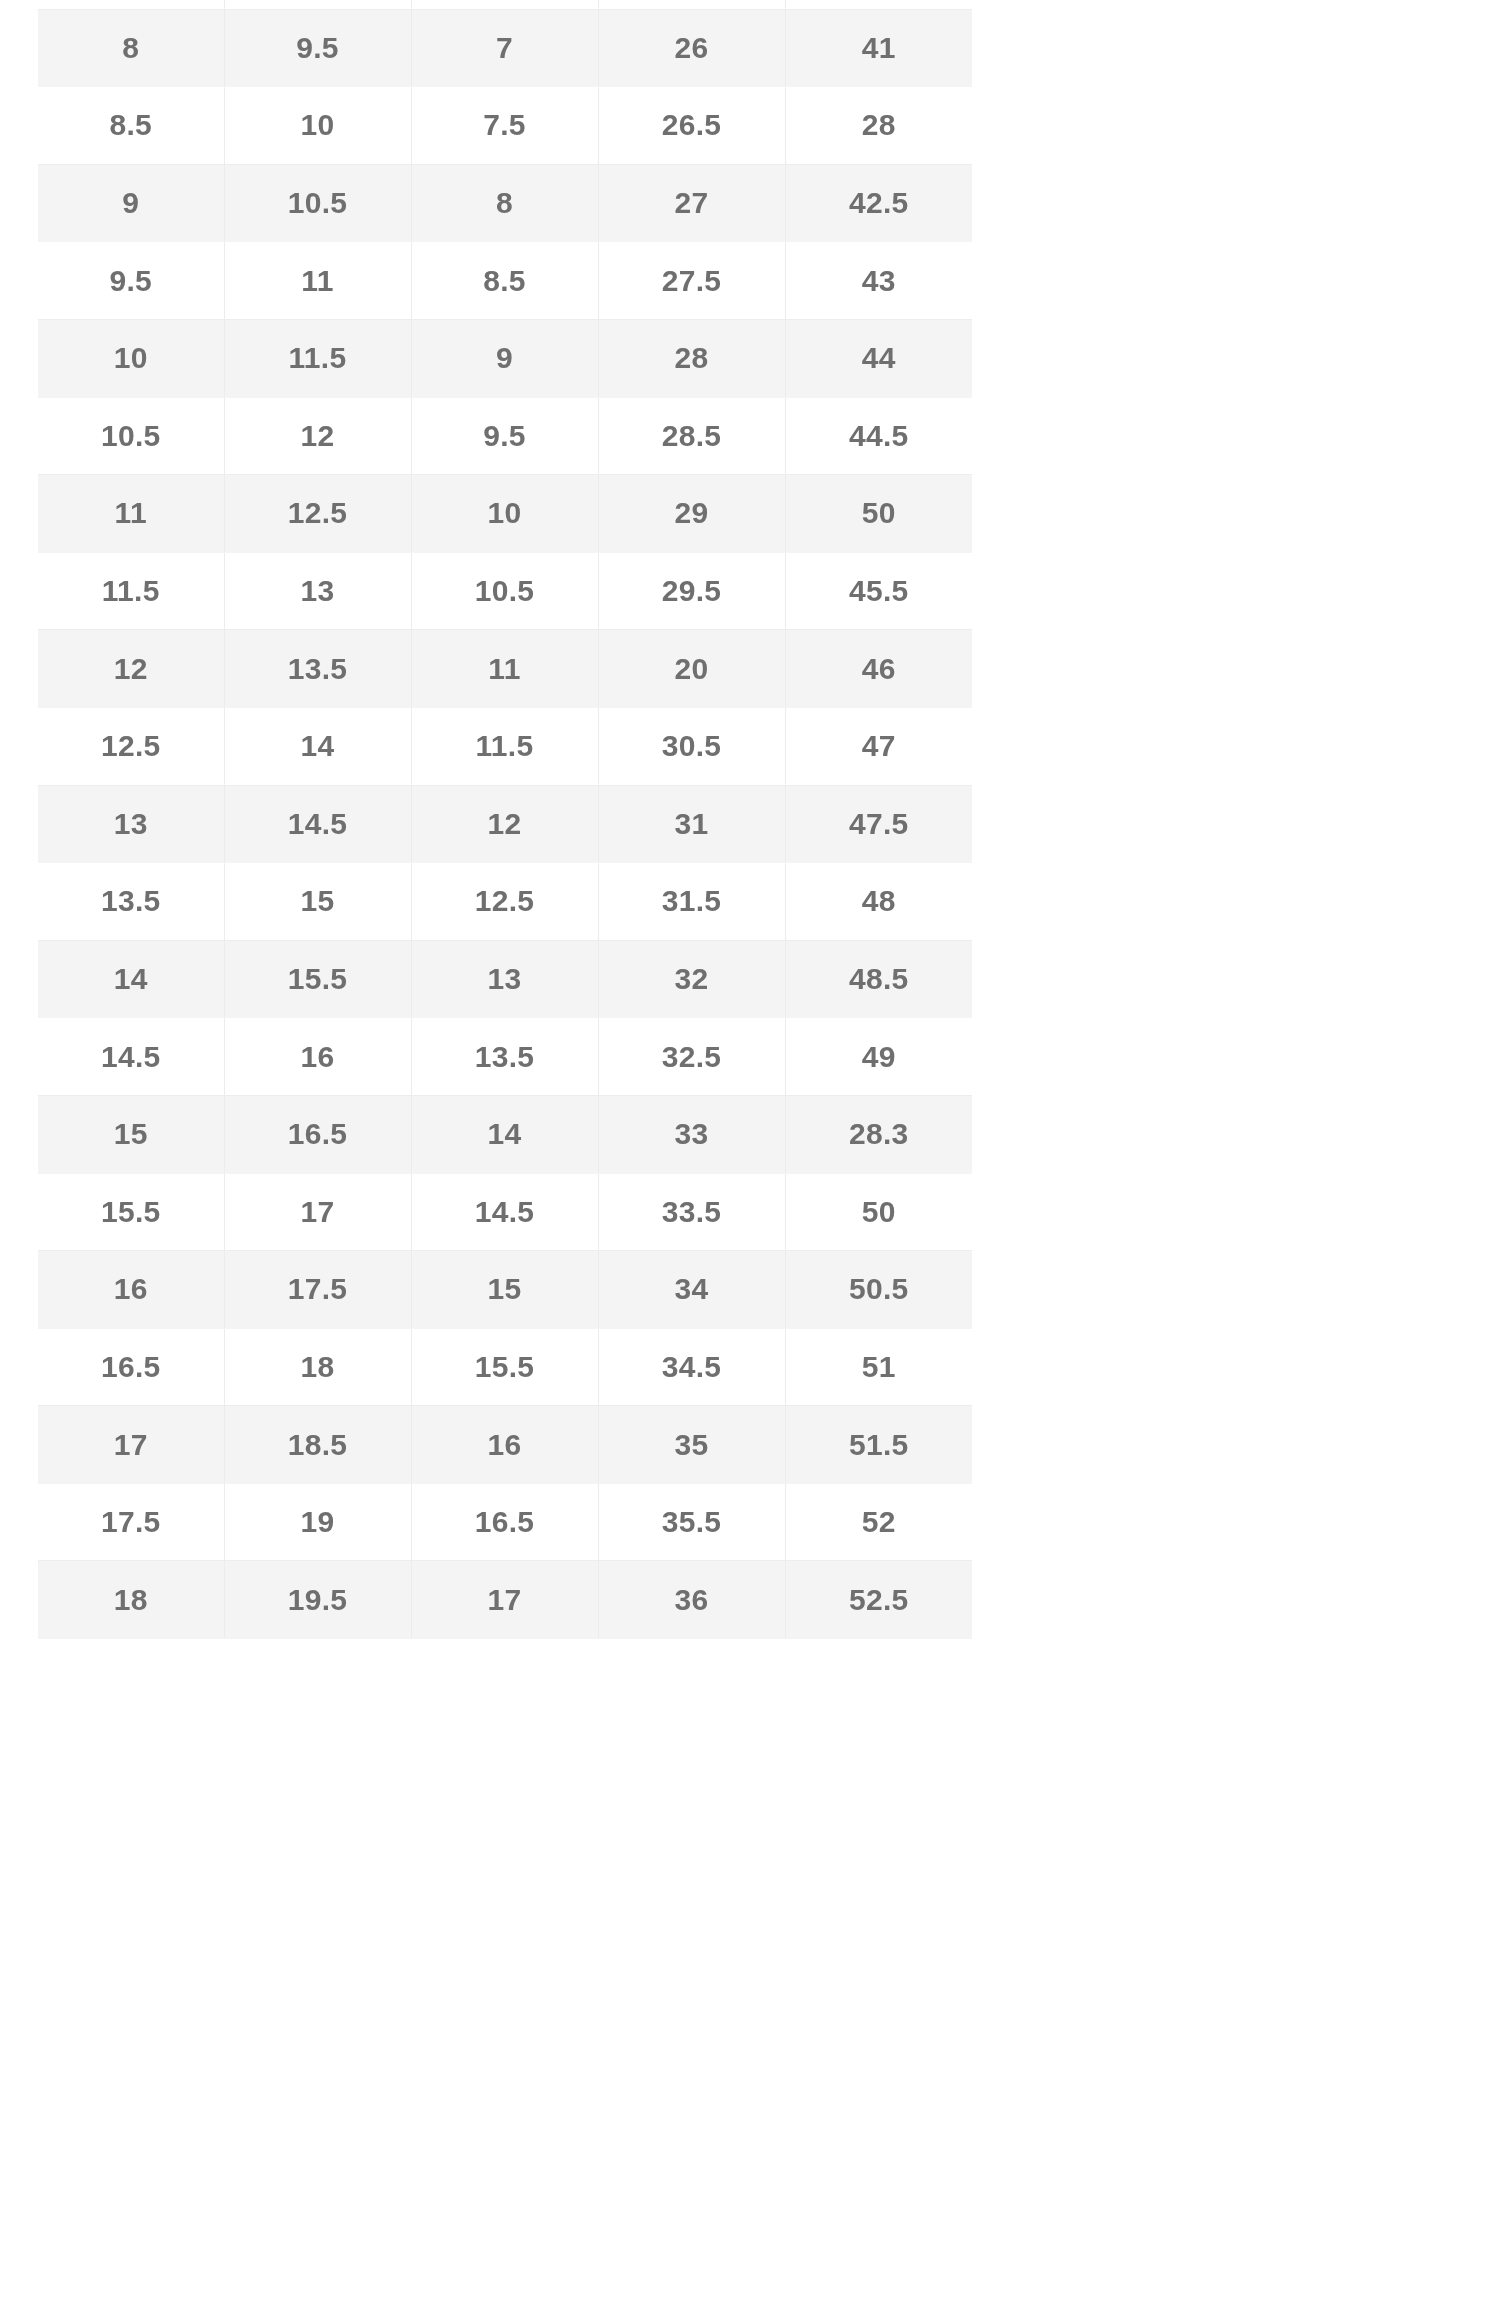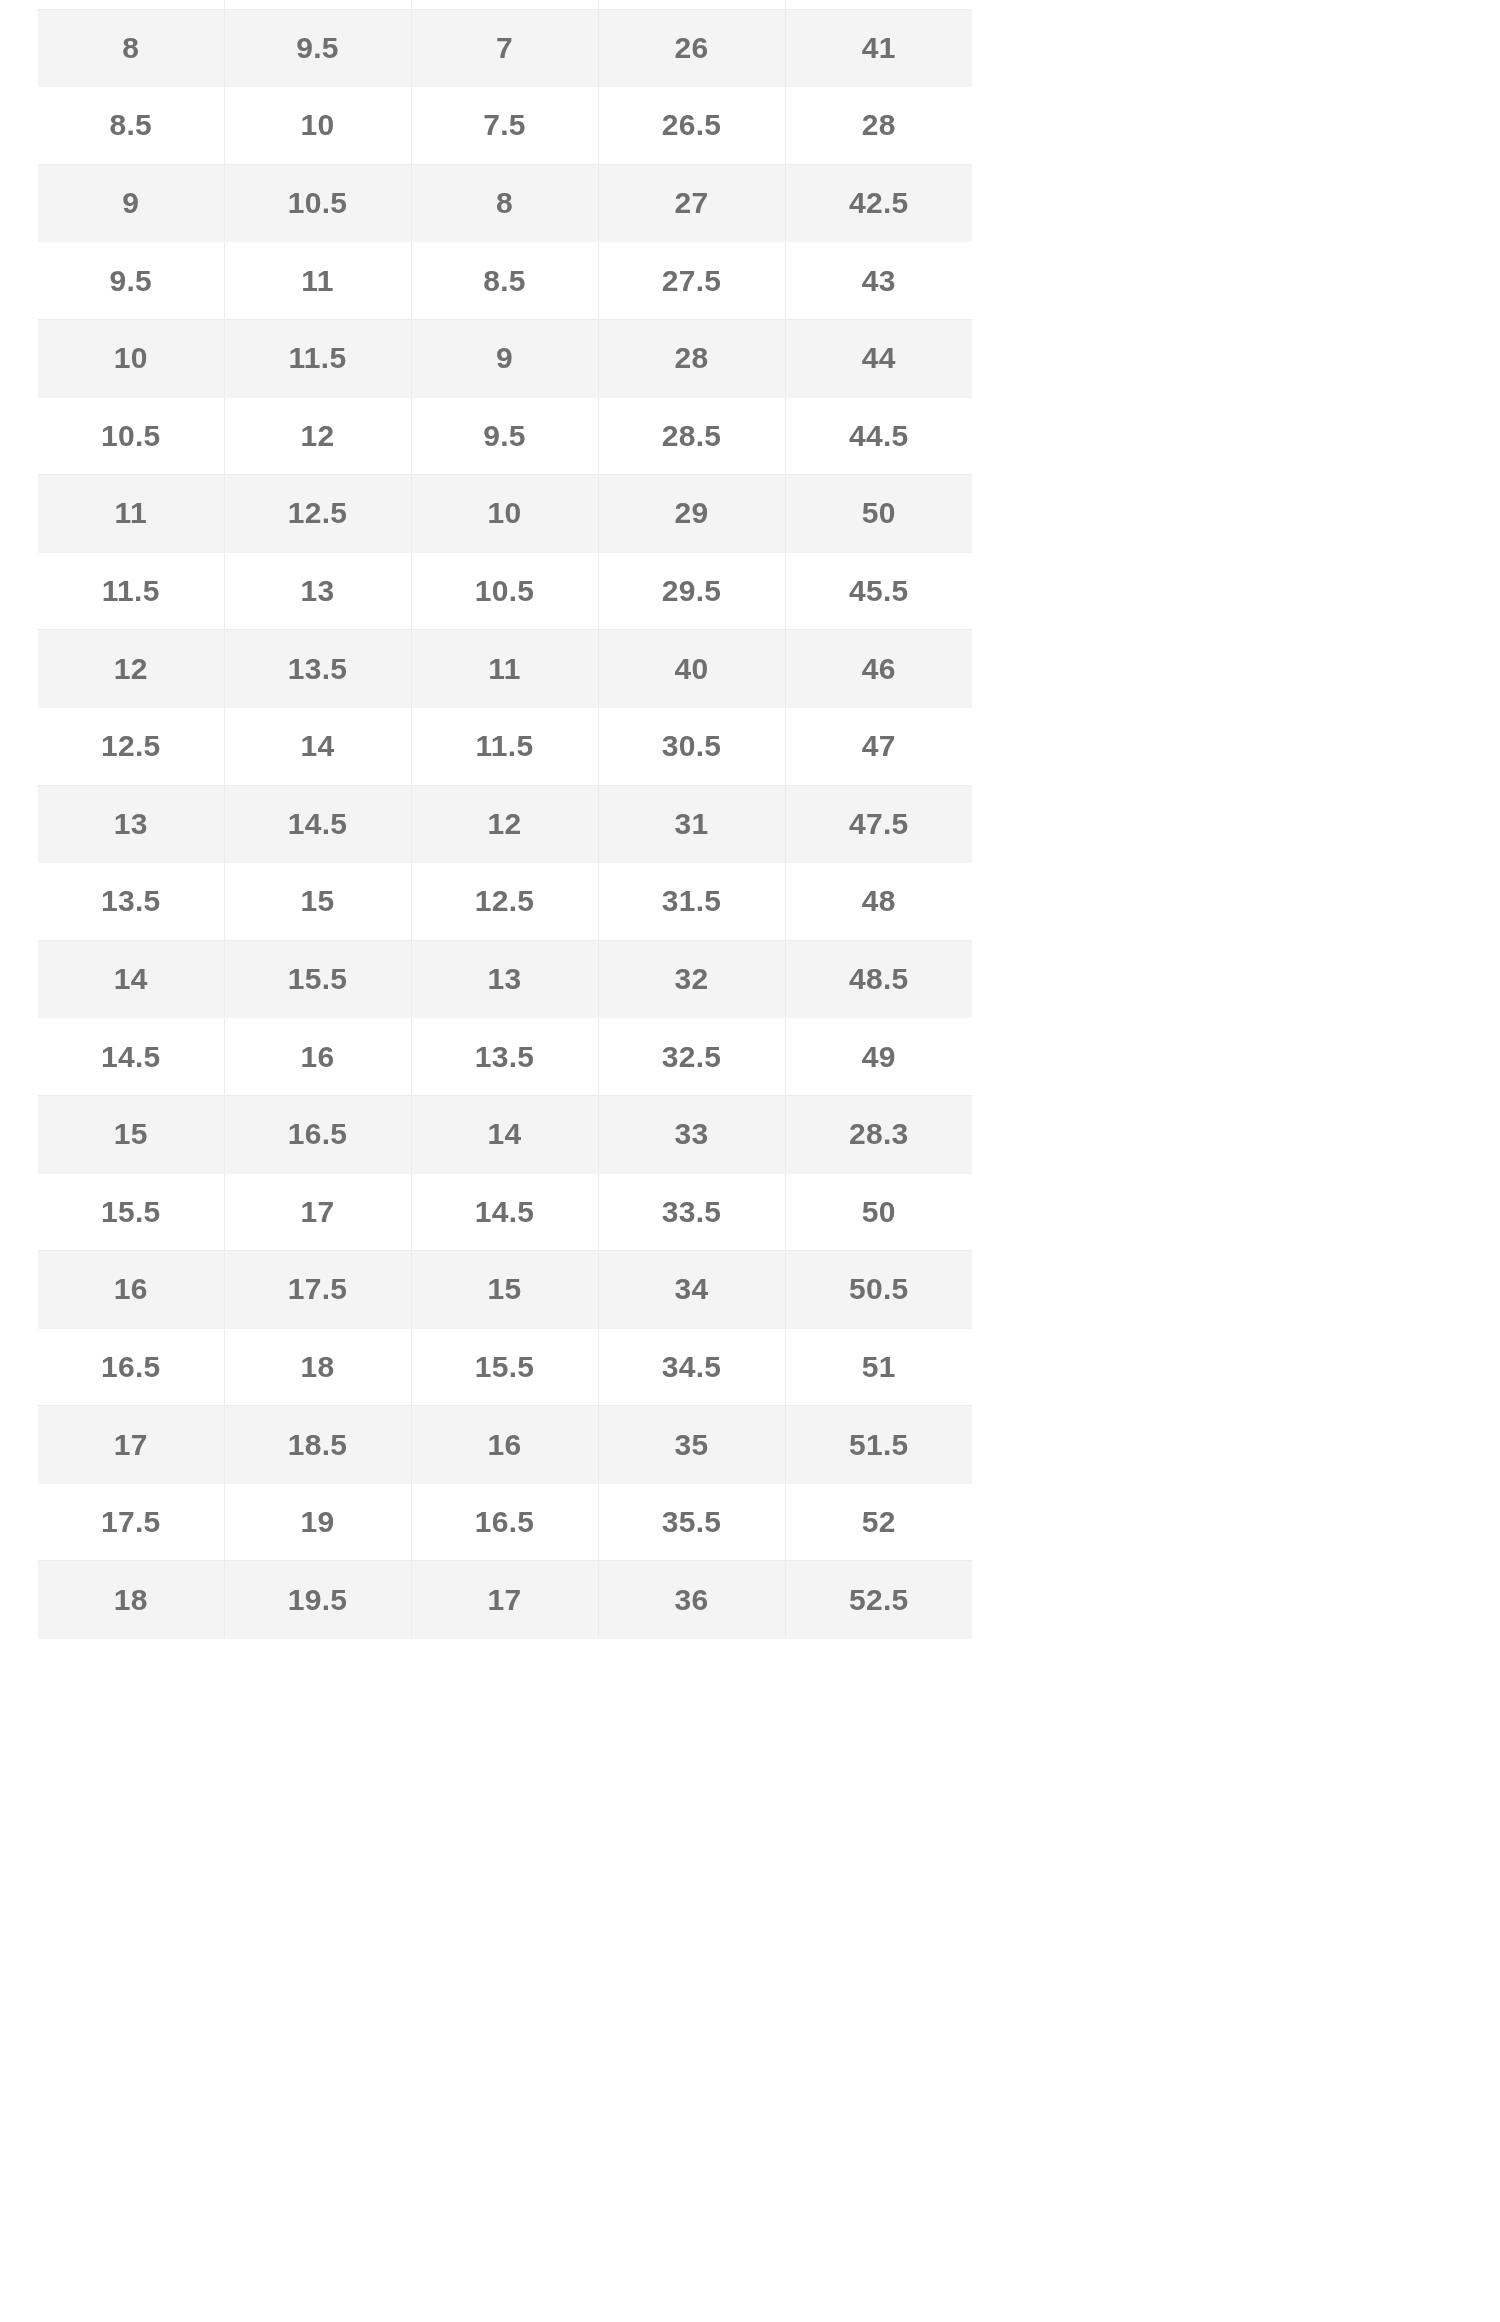--- a/index.html
+++ b/index.html
@@ -152,21 +152,21 @@
             <td>11.5</td>
             <td>13</td>
             <td>10.5</td>
             <td>29.5</td>
             <td>45.5</td>
           </tr>
           <tr class="alt">
             <td>12</td>
             <td>13.5</td>
             <td>11</td>
-            <td>40</td>
+            <td>20</td>
             <td>46</td>
           </tr>
           <tr>
             <td>12.5</td>
             <td>14</td>
             <td>11.5</td>
             <td>30.5</td>
             <td>47</td>
           </tr>
           <tr class="alt">

